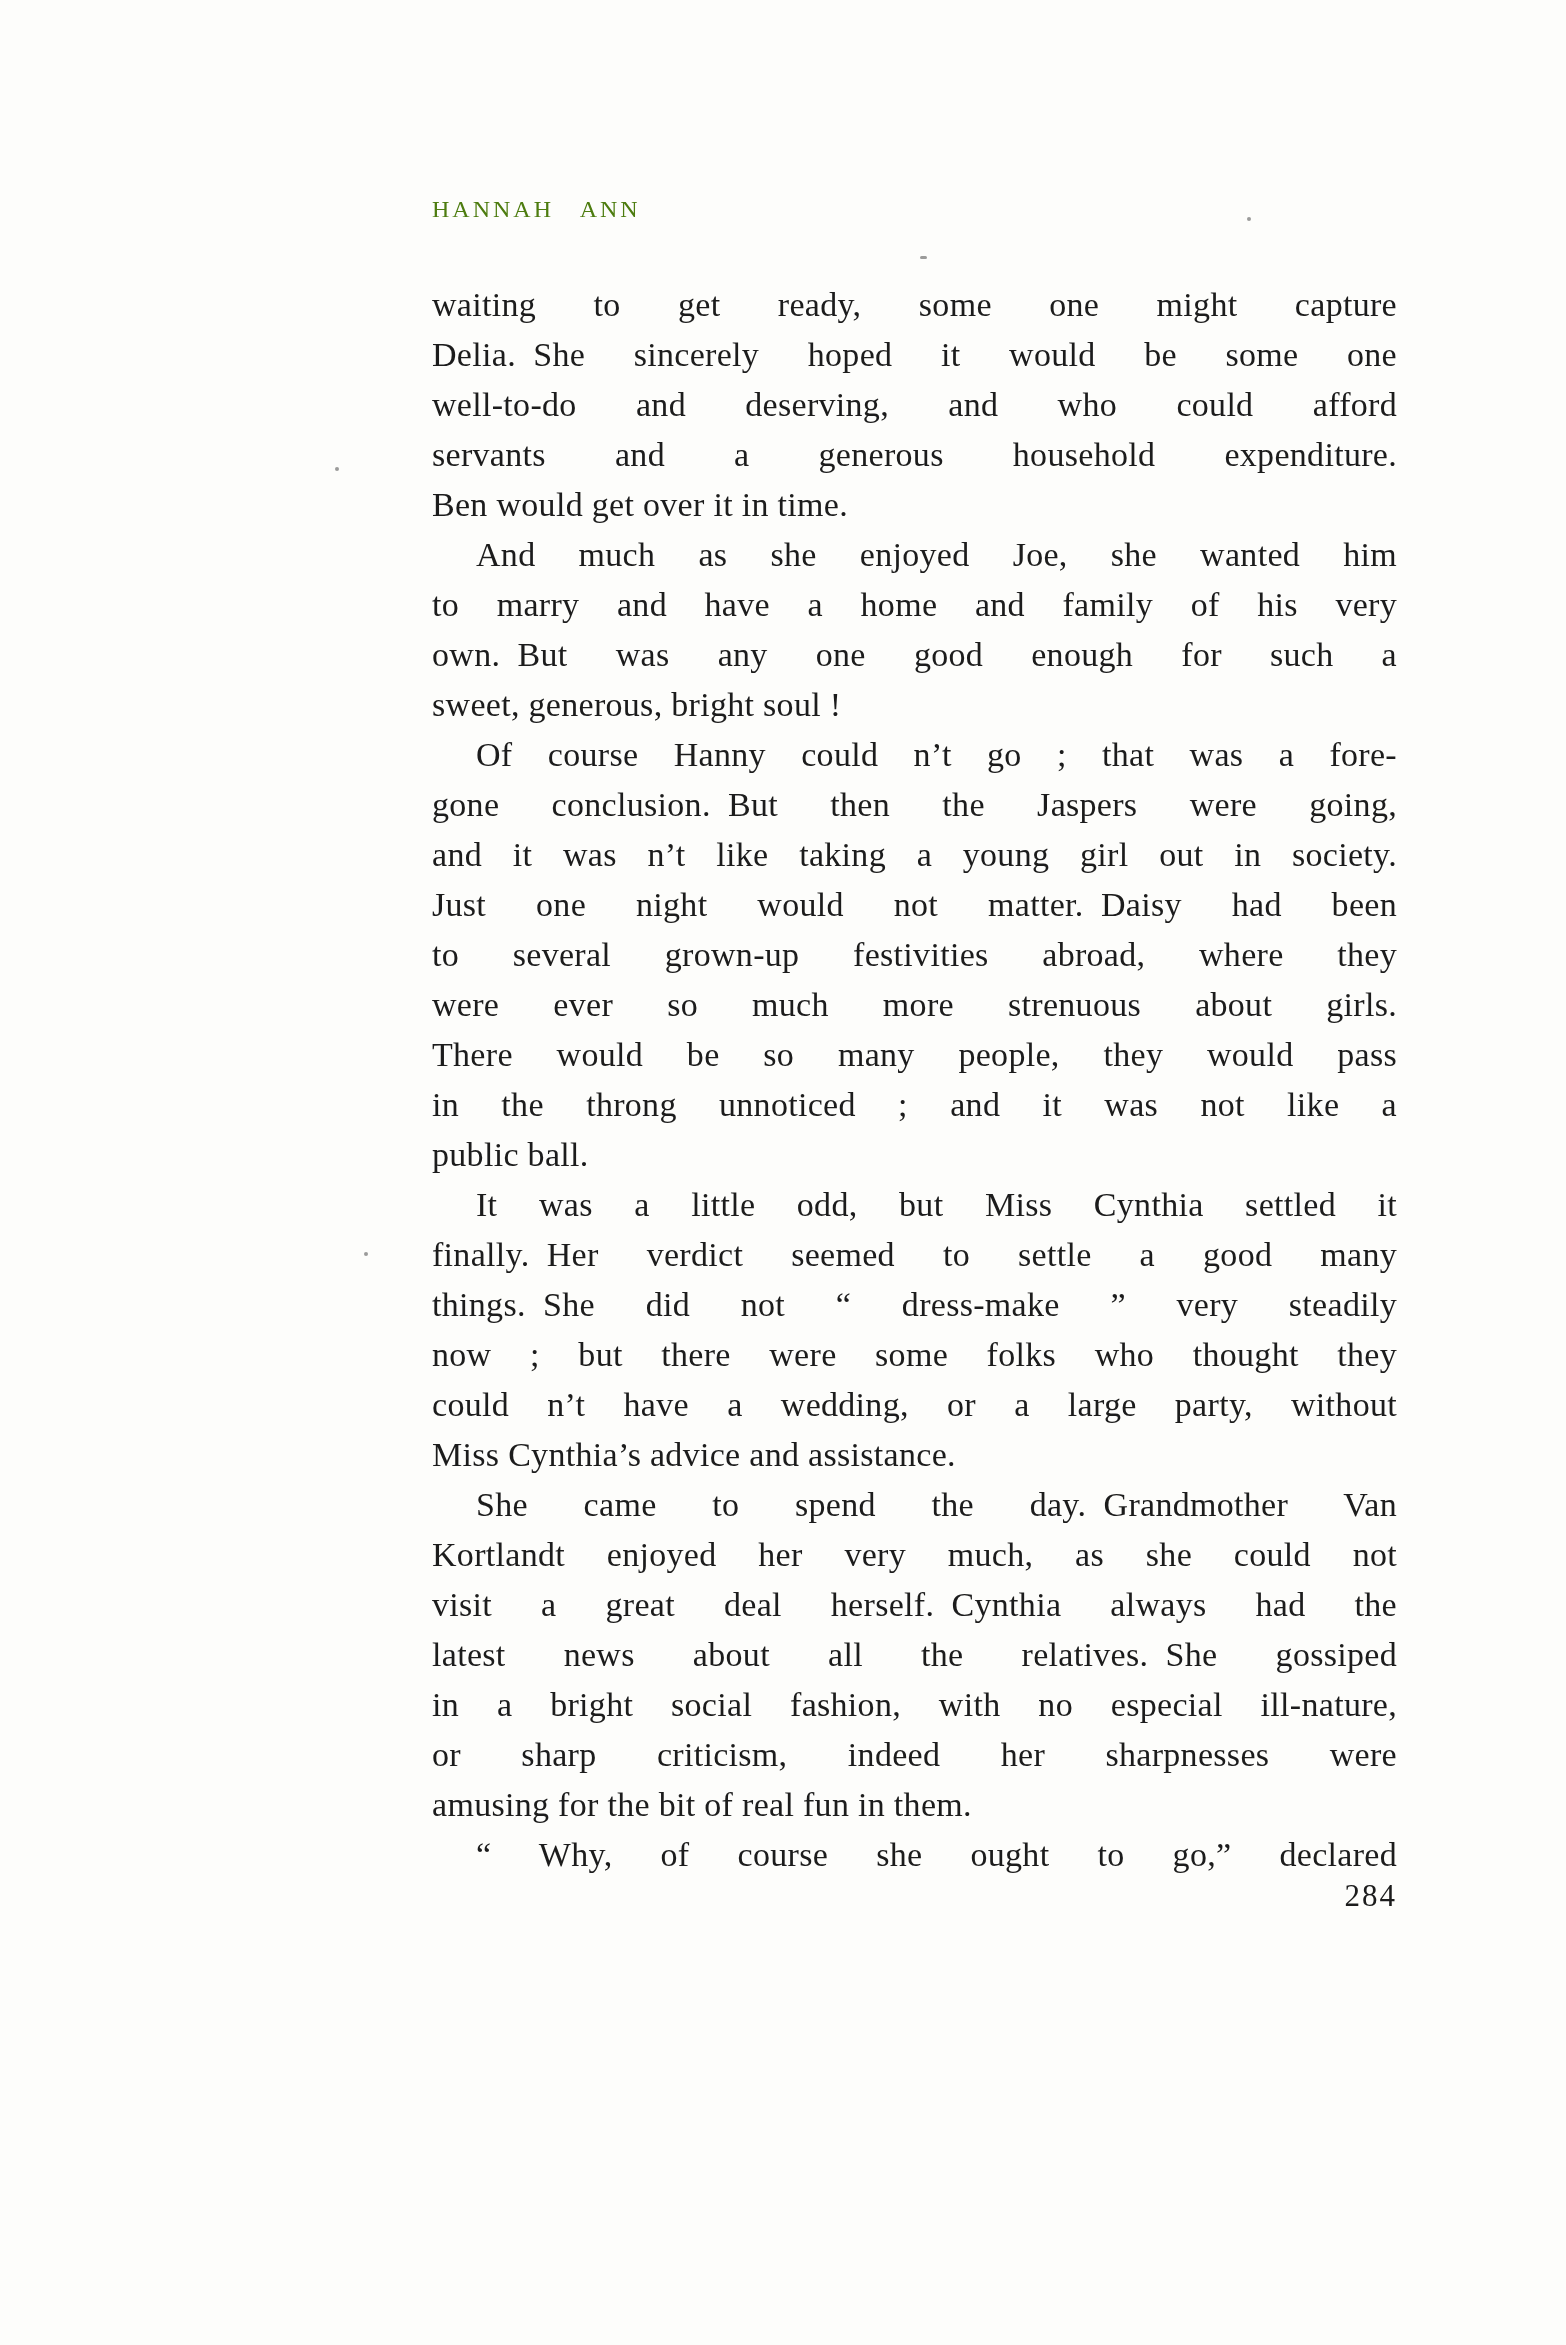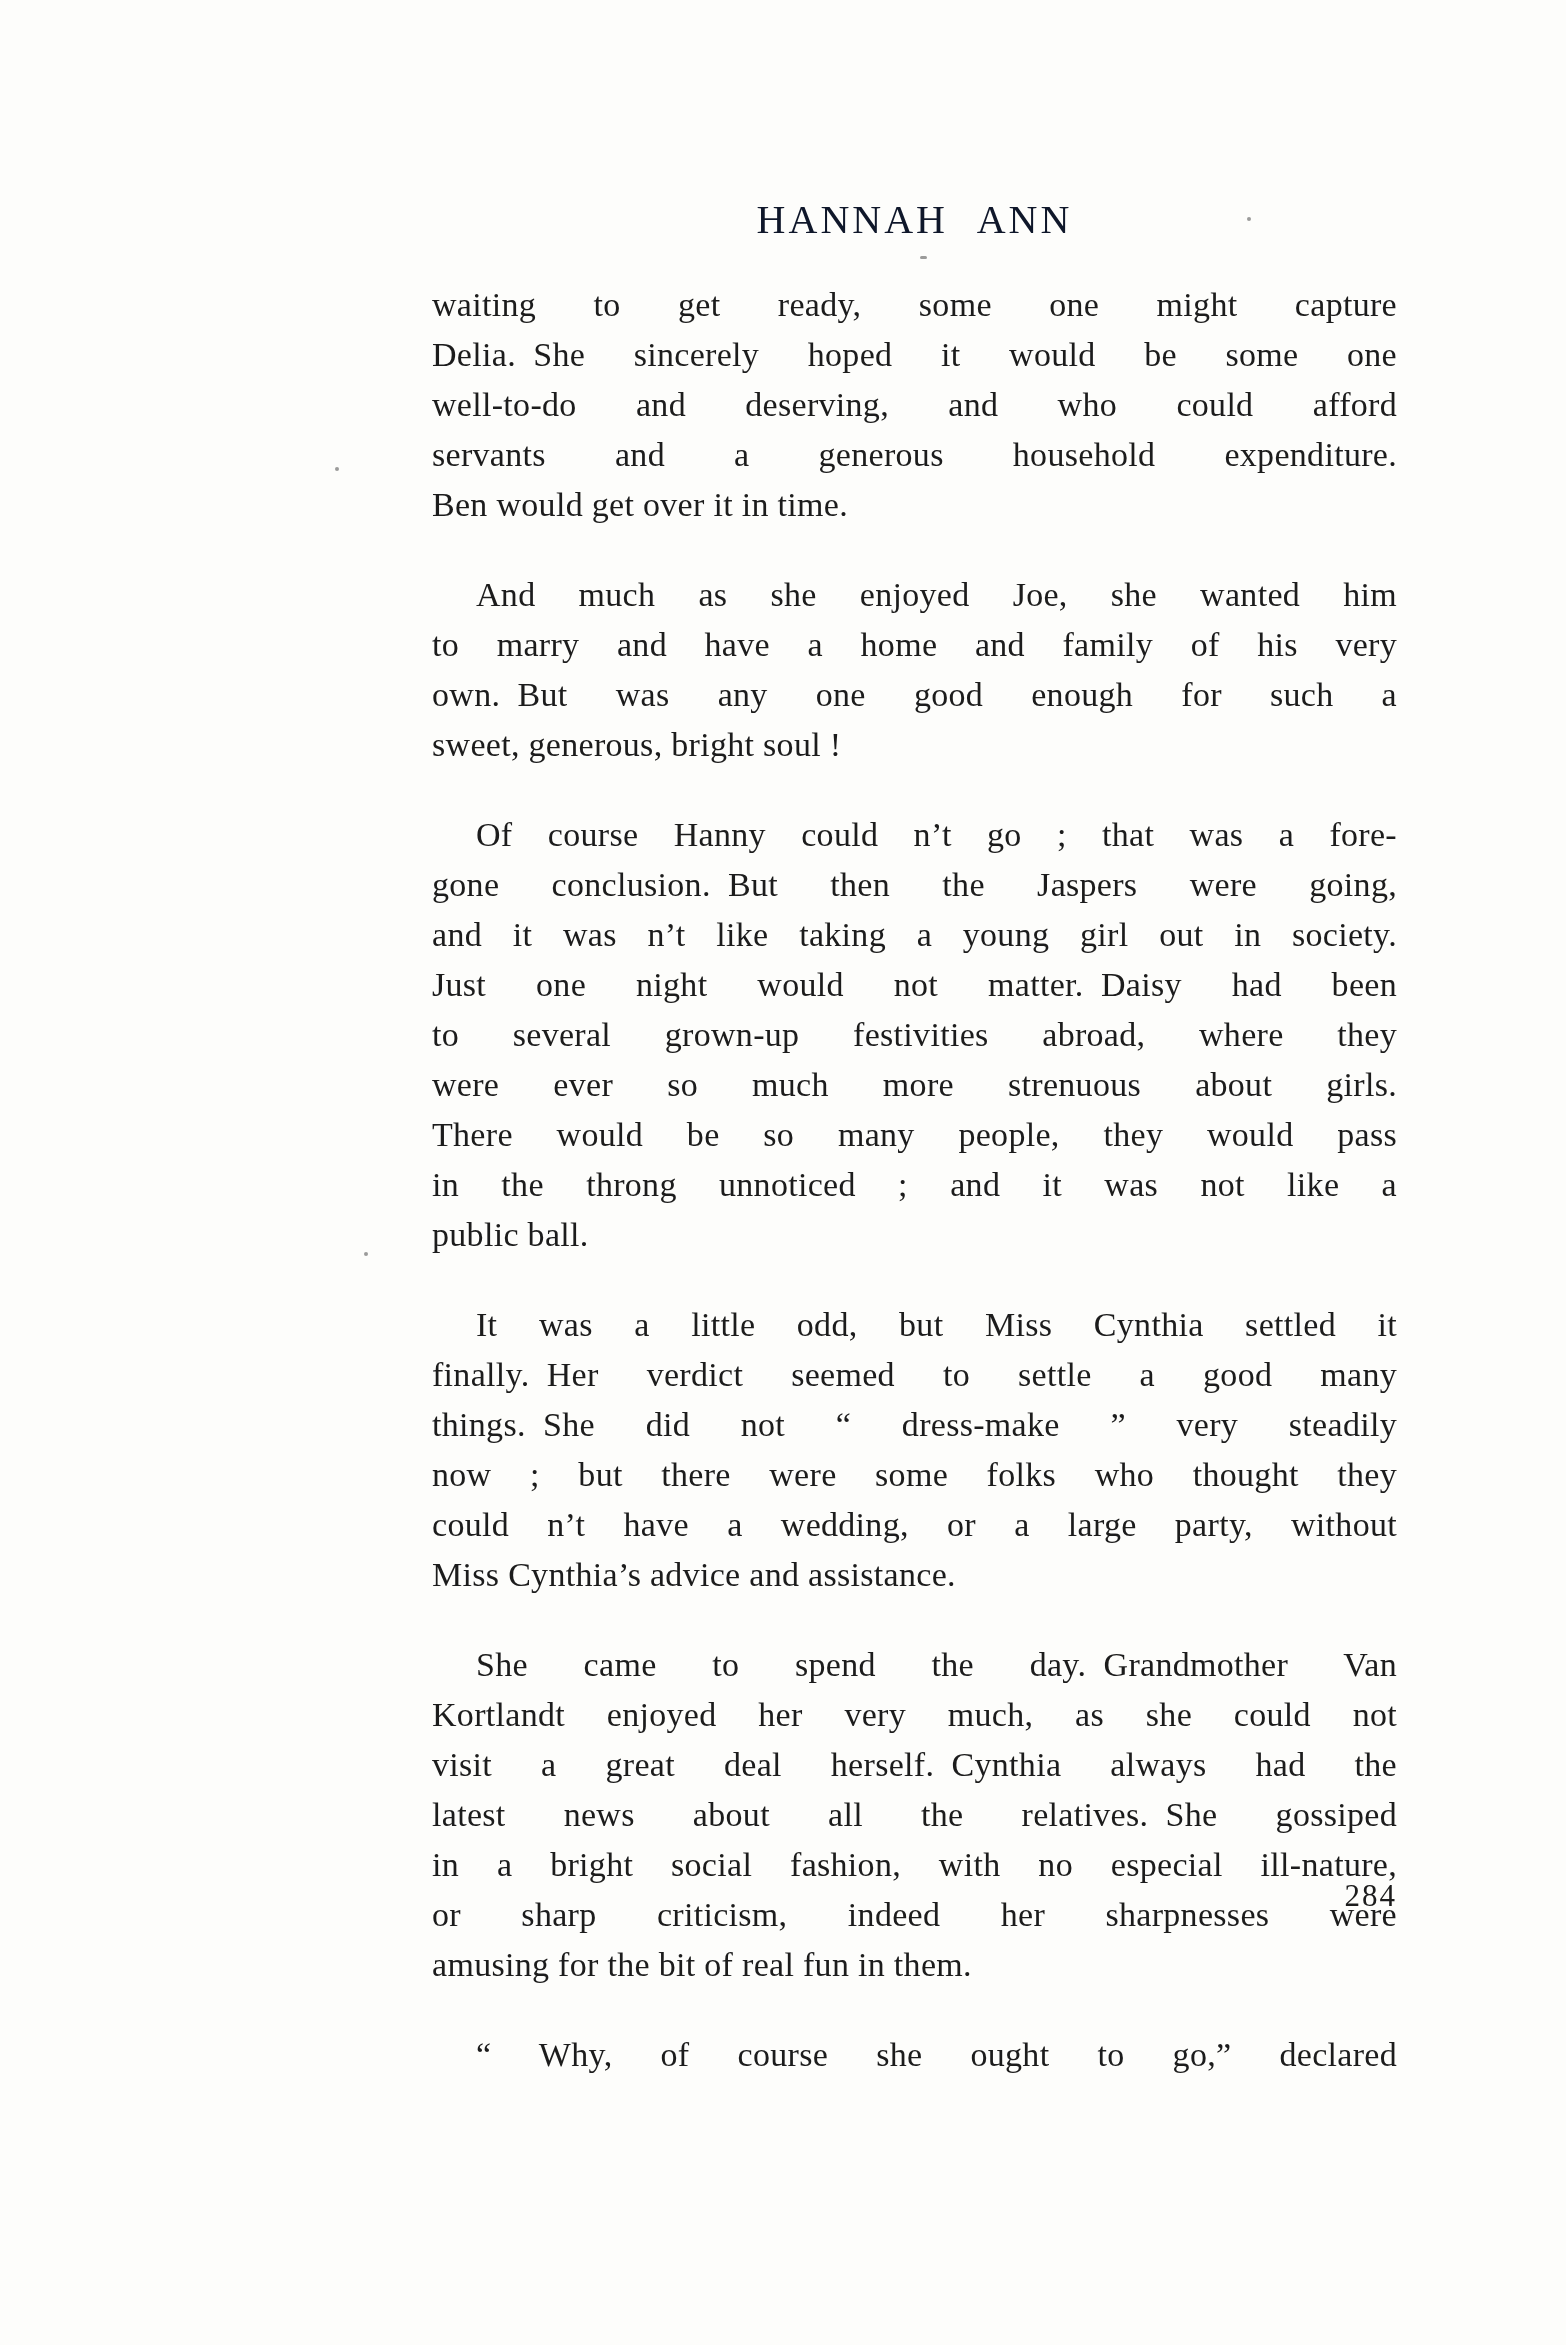--- a/index.html
+++ b/index.html
@@ -14,25 +14,25 @@
     background: #fdfdfb;
     overflow: hidden;
     font-family: "Liberation Serif", "DejaVu Serif", serif;
     color: #1c1c1c;
   }
   .running-head {
     position: absolute;
     left: 432px;
     top: 196px;
     width: 965px;
-    text-align: center;
-    font-size: 40px;
+    text-align: left;
+    font-size: 24px;
     letter-spacing: 3px;
     word-spacing: 18px;
-    color: #0f172a;
+    color: #4d7c0f;
   }
   .text-block {
     position: absolute;
     left: 432px;
     top: 280px;
     width: 965px;
   }
   .line {
     height: 50px;
     line-height: 50px;
@@ -40,21 +40,20 @@
     letter-spacing: 0.3px;
     text-align: justify;
     text-align-last: justify;
     text-justify: inter-word;
     white-space: pre-wrap;
     overflow: visible;
   }
   .line.indent {
     padding-left: 44px;
     box-sizing: border-box;
-    margin-top: 40px;
   }
   .line.no-justify {
     text-align: right;
     text-align-last: left;
   }
   .folio {
     position: absolute;
     left: 432px;
     top: 1878px;
     width: 965px;

